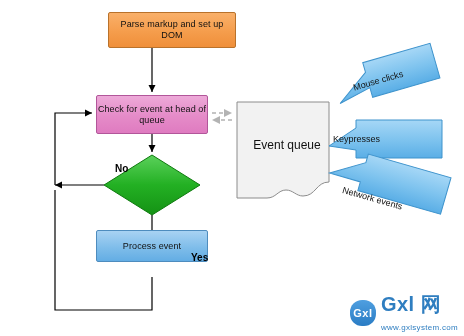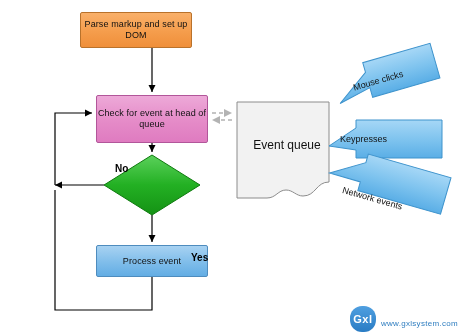--- a/index.html
+++ b/index.html
@@ -30,38 +30,38 @@
     line-height: 11px;
     letter-spacing: 0.1px;
   }
 
   
   .box {
     border: 1px solid #9a6a2e;
     border-radius: 2px;
   }
   .box-parse {
-    left: 80px;
+    left: 108px;
     top: 12px;
-    width: 112px;
+    width: 128px;
     height: 36px;
     background: linear-gradient(180deg, #f9b06a 0%, #f59d4c 55%, #ef8f3a 100%);
     border-color: #b9722b;
   }
   .box-check {
     left: 96px;
     top: 95px;
     width: 112px;
-    height: 48px;
+    height: 39px;
     background: linear-gradient(180deg, #eda9d8 0%, #e58bc8 55%, #df7bc0 100%);
     border-color: #b2569a;
   }
   .box-process {
     left: 96px;
-    top: 245px;
+    top: 230px;
     width: 112px;
     height: 32px;
     background: linear-gradient(180deg, #a8d2f2 0%, #7fbdea 55%, #63ade4 100%);
     border-color: #4e8cbe;
   }
 
   
   .diamond-wrap {
     position: absolute;
     left: 104px;
@@ -246,23 +246,24 @@
   <div class="queue-wrap">
     <div class="queue-label">
       <span>Event queue</span>
     </div>
   </div>
 
   <div class="conn-label" style="left:84px; top:163px;">No</div>
   <div class="conn-label" style="left:160px; top:208px;margin-top:44px;">Yes</div>
 
   <div class="banner-text" style="left:352px; top:83px; transform: rotate(-16deg);">Mouse clicks</div>
-  <div class="banner-text" style="left:340px; top:134px;">Keypresses</div>
+  <div class="banner-text" style="left:333px; top:134px;">Keypresses</div>
   <div class="banner-text" style="left:344px; top:185px; transform: rotate(16deg);">Network events</div>
 
   <div class="watermark">
     <div class="wm-badge">Gxl</div>
     <div class="wm-texts">
+      <div class="wm-main">Gxl 网</div>
       <div class="wm-sub">www.gxlsystem.com</div>
     </div>
   </div>
 
 </div>
 
 </body></html>

